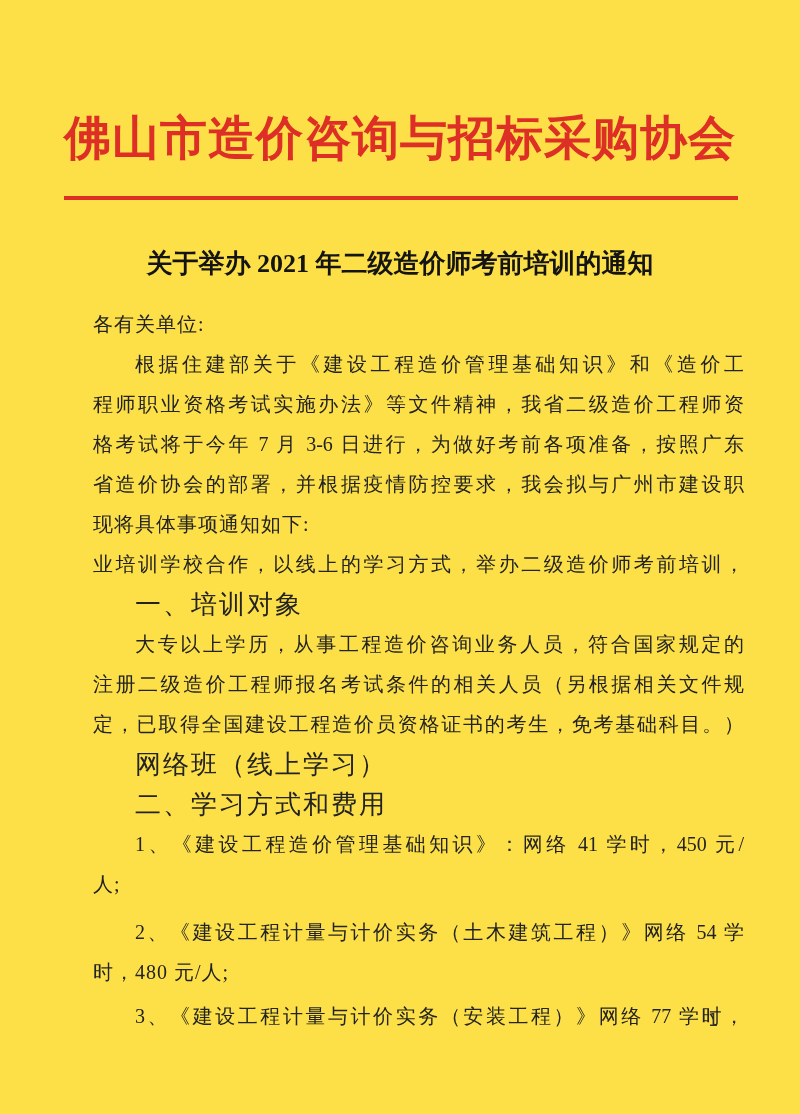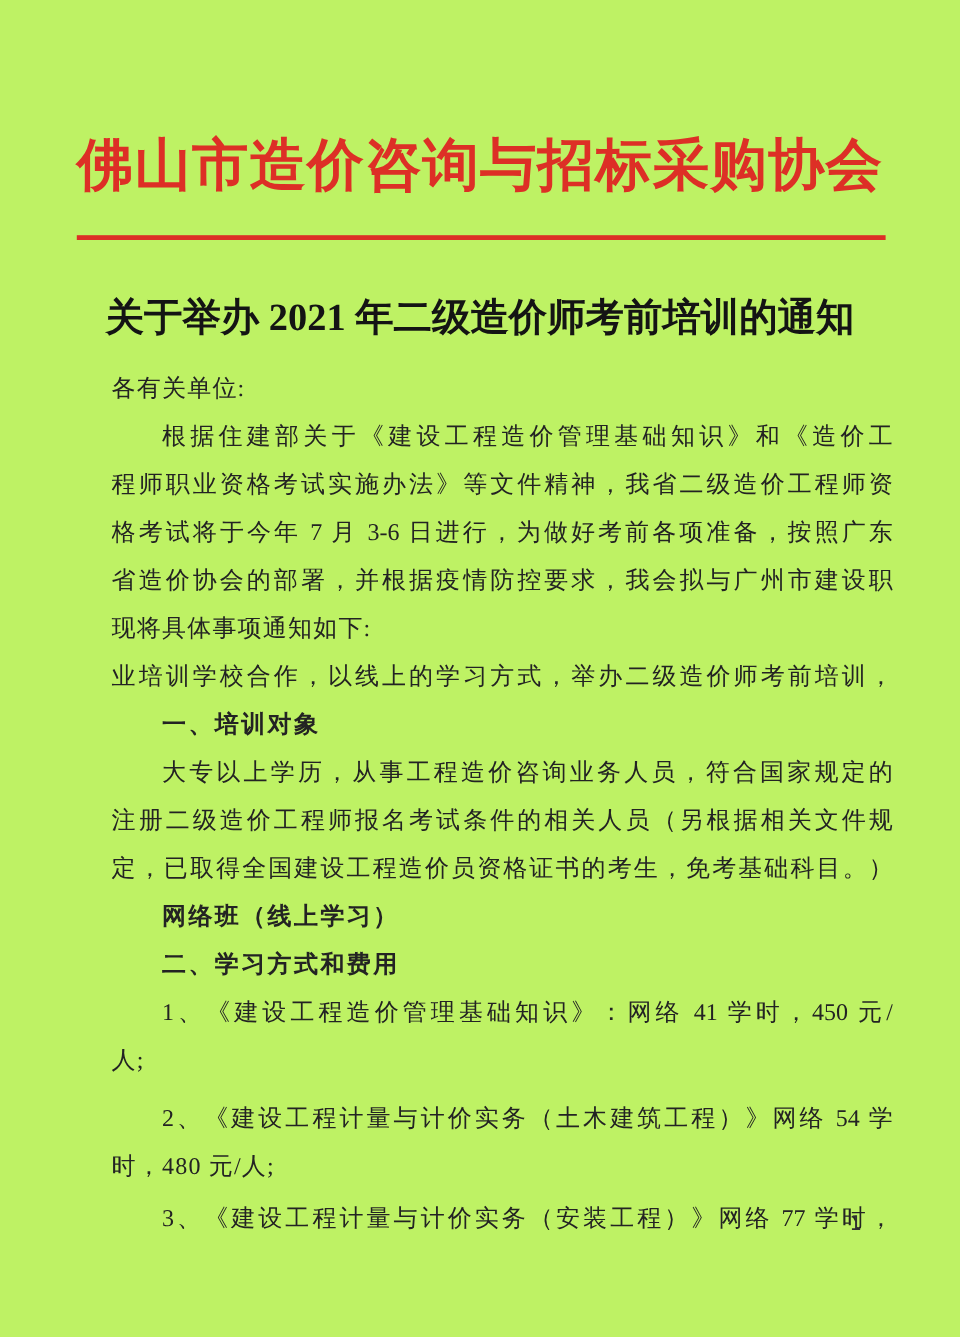--- a/index.html
+++ b/index.html
@@ -28,21 +28,21 @@
     white-space: nowrap;
   }
   .red-rule {
     height: 4px;
     background: var(--accent);
     margin: 26px 62px 0 64px;
   }
   .doc-title {
     margin: 40px 30px 0 30px;
     text-align: center;
-    font-size: 32px;
+    font-size: 26px;
     line-height: 48px;
     font-weight: 700;
     color: #141414;
     white-space: nowrap;
   }
   .body-block {
     margin-top: 16px;
     padding: 0 56px 0 93px;
     font-size: 20px;
     color: #232323;
@@ -53,41 +53,41 @@
     letter-spacing: 1px;
     overflow: hidden;
   }
   .j {
     text-align: justify;
     text-align-last: justify;
     letter-spacing: 0;
   }
   .i { text-indent: 42px; }
   .b {
-    font-weight: 700;
+    font-weight: 400;
     font-family: "Liberation Sans", sans-serif;
-    font-size: 20px;
+    font-size: 26px;
     letter-spacing: 2px;
   }
   .mt8 { margin-top: 8px; }
   .mt4 { margin-top: 4px; }
   .page-num {
     position: absolute;
     top: 1008px;
     right: 82px;
     font-size: 17px;
     line-height: 24px;
     color: #303030;
     font-family: "DejaVu Sans Mono", monospace;
   }
 </style>
 </head>
 <body>
 
-<div class="page" style="--accent: #dd2f26; background: #bef264;">
+<div class="page" style="--accent: #dd2f26; background: #fde047;">
 
   <div class="assoc-title">佛山市造价咨询与招标采购协会</div>
 
   <div class="red-rule"></div>
 
   <h1 class="doc-title">关于举办 2021 年二级造价师考前培训的通知</h1>
 
   <div class="body-block">
     <div class="line">各有关单位:</div>
 

